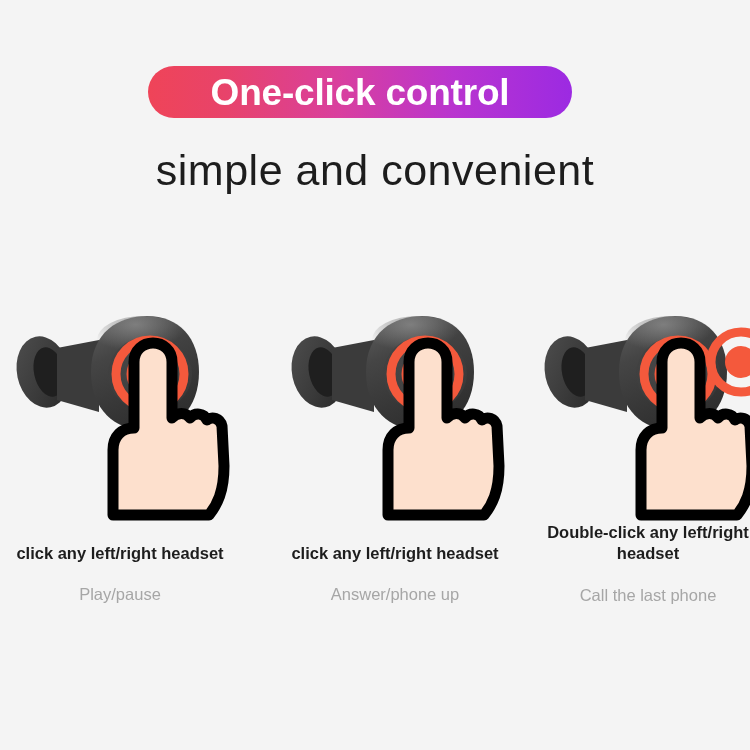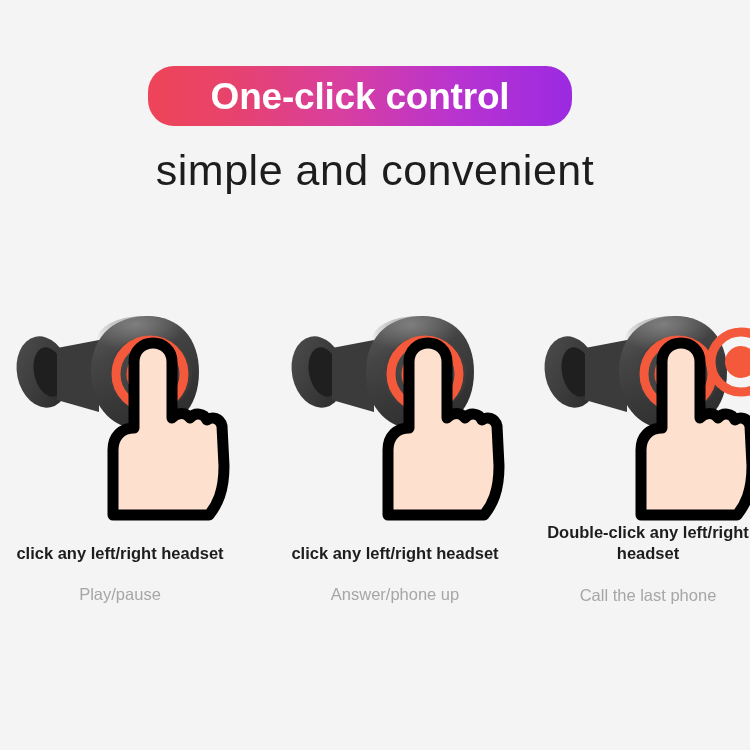--- a/index.html
+++ b/index.html
@@ -6,21 +6,21 @@
   body{
     width:750px;height:750px;
     background:#f4f4f4;
     font-family:"Liberation Sans","DejaVu Sans",sans-serif;
     overflow:hidden;position:relative;
   }
   .page{position:relative;width:750px;height:750px;}
 
   
   .title-banner{
-    position:absolute;left:148px;top:66px;width:424px;height:60px;
+    position:absolute;left:148px;top:66px;width:424px;height:52px;
     border-radius:26px;
     background:linear-gradient(90deg,#ef4458 0%,#e8436a 18%,#d93f9e 45%,#b934cf 72%,#9c2ae2 100%);
     display:flex;align-items:center;justify-content:center;
   }
   .title-banner-text{
     color:#ffffff;font-size:37px;font-weight:bold;letter-spacing:-0.2px;
     line-height:1;white-space:nowrap;
   }
 
   .subtitle{

